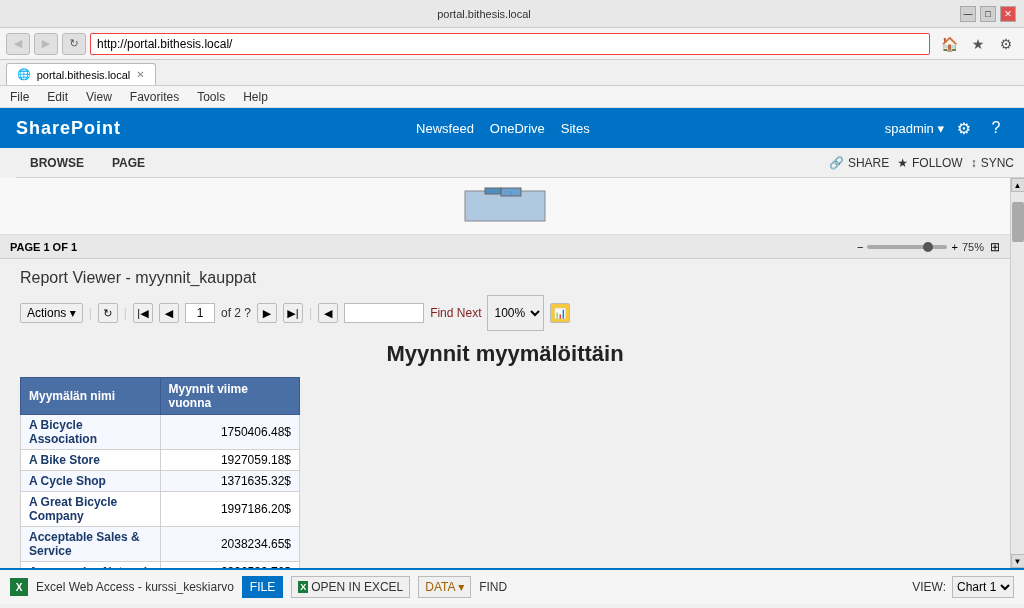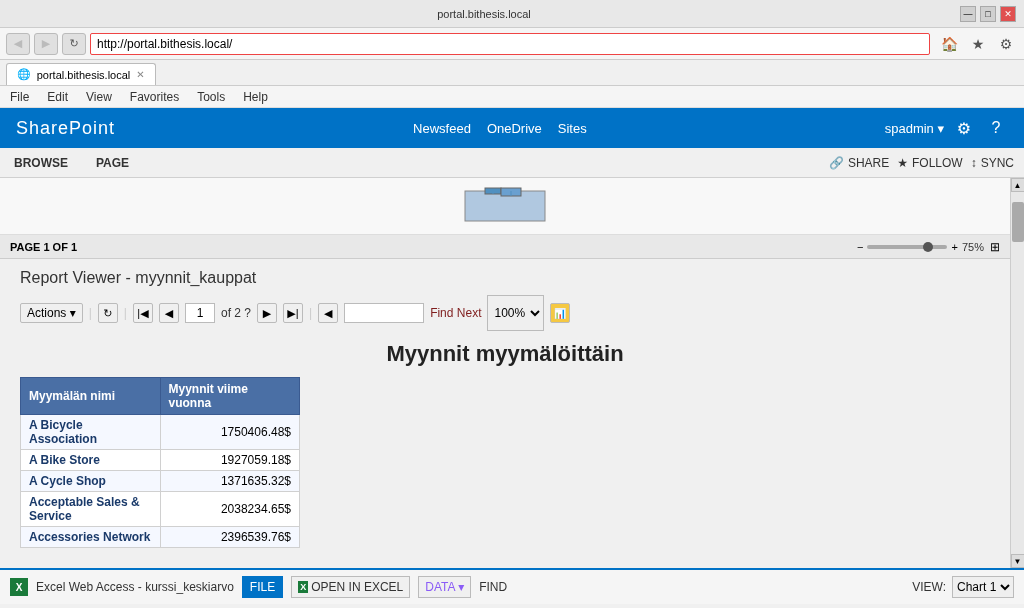--- a/index.html
+++ b/index.html
@@ -80,36 +80,37 @@
 
     
     .sp-header {
       background: #0072c6;
       height: 40px;
       display: flex;
       align-items: center;
       padding: 0 16px;
       justify-content: space-between;
     }
-    .sp-logo { color: white; font-size: 18px; font-weight: 400; letter-spacing: 1px; }
+    .sp-logo { color: white; font-size: 18px; font-weight: 700; letter-spacing: 1px; }
     .sp-nav { display: flex; align-items: center; gap: 16px; }
     .sp-nav-item { color: white; font-size: 13px; cursor: pointer; }
     .sp-nav-right { display: flex; align-items: center; gap: 8px; }
     .sp-user { color: white; font-size: 13px; cursor: pointer; }
     .sp-icon-btn { color: white; font-size: 16px; cursor: pointer; width: 24px; text-align: center; }
 
     
     .sp-ribbon {
       background: #f0f0f0;
       height: 30px;
       display: flex;
       align-items: center;
       padding: 0 10px;
       border-bottom: 1px solid #d0d0d0;
       justify-content: space-between;
+      margin-left: 16px;
     }
     .ribbon-tabs { display: flex; gap: 20px; }
     .ribbon-tab { font-size: 12px; font-weight: 600; color: #333; cursor: pointer; padding: 2px 4px; }
     .ribbon-actions { display: flex; gap: 8px; }
     .ribbon-action-btn {
       display: flex; align-items: center; gap: 4px; font-size: 12px; color: #333; cursor: pointer;
     }
 
     
     .zoom-bar {
@@ -358,20 +359,24 @@
   </tr>
             <tr>
     <td class="col-name">A Bike Store</td>
     <td class="col-sales">1927059.18$</td>
   </tr>
             <tr>
     <td class="col-name">A Cycle Shop</td>
     <td class="col-sales">1371635.32$</td>
   </tr>
             <tr>
+    <td class="col-name">A Great Bicycle Company</td>
+    <td class="col-sales">1997186.20$</td>
+  </tr>
+            <tr>
     <td class="col-name">Acceptable Sales &amp; Service</td>
     <td class="col-sales">2038234.65$</td>
   </tr>
             <tr>
     <td class="col-name">Accessories Network</td>
     <td class="col-sales">2396539.76$</td>
   </tr>
           </tbody>
       </table>
     </div>
@@ -388,21 +393,21 @@
 </div>
 
 <div style="background:#f5f5f5; border-top: 2px solid #0072c6; height:36px; display:flex; align-items:center; padding: 0 10px; gap:8px; font-size:12px;">
   <div style="background:#1a7a3a; color:white; width:18px; height:18px; display:flex; align-items:center; justify-content:center; font-size:10px; font-weight:bold;">X</div>
   <span style="color:#333;">Excel Web Access - kurssi_keskiarvo</span>
   <button style="background:#0072c6; color:white; border:none; padding: 2px 8px; font-size:12px; cursor:pointer; height:22px;">FILE</button>
   <button style="background:#f0f0f0; color:#333; border:1px solid #bbb; padding: 2px 6px; font-size:12px; cursor:pointer; height:22px; display:flex; align-items:center; gap:3px;">
     <span style="background:#1a7a3a; color:white; font-size:9px; padding:1px 2px; font-weight:bold;">X</span>
     <span>OPEN IN EXCEL</span>
   </button>
-  <button style="background:#f0f0f0; color:#8b5cf6; border:1px solid #bbb; padding: 2px 6px; font-size:12px; cursor:pointer; height:22px;">DATA ▾</button>
+  <button style="background:#f0f0f0; color:#a16207; border:1px solid #bbb; padding: 2px 6px; font-size:12px; cursor:pointer; height:22px;">DATA ▾</button>
   <span style="color:#333;">FIND</span>
   <div style="margin-left:auto; display:flex; align-items:center; gap:6px;">
     <span style="color:#333;">VIEW:</span>
     <select style="height:22px; border:1px solid #bbb; font-size:12px;">
       <option>Chart 1</option>
     </select>
   </div>
 </div>
 
 </body></html>

